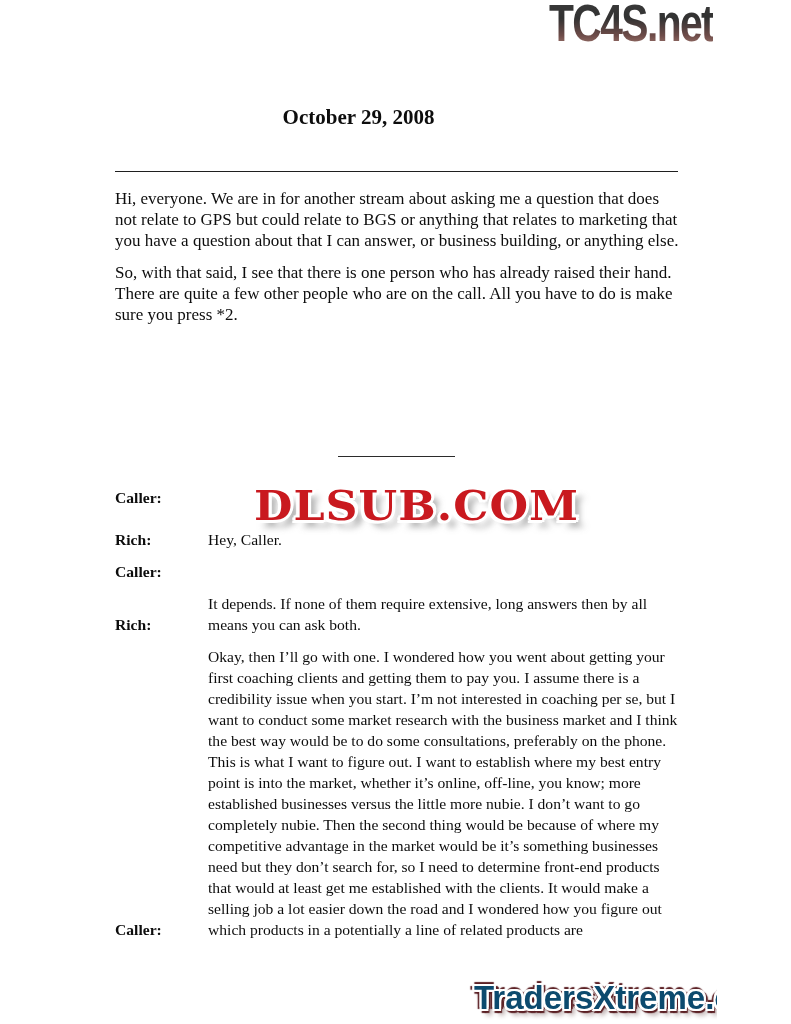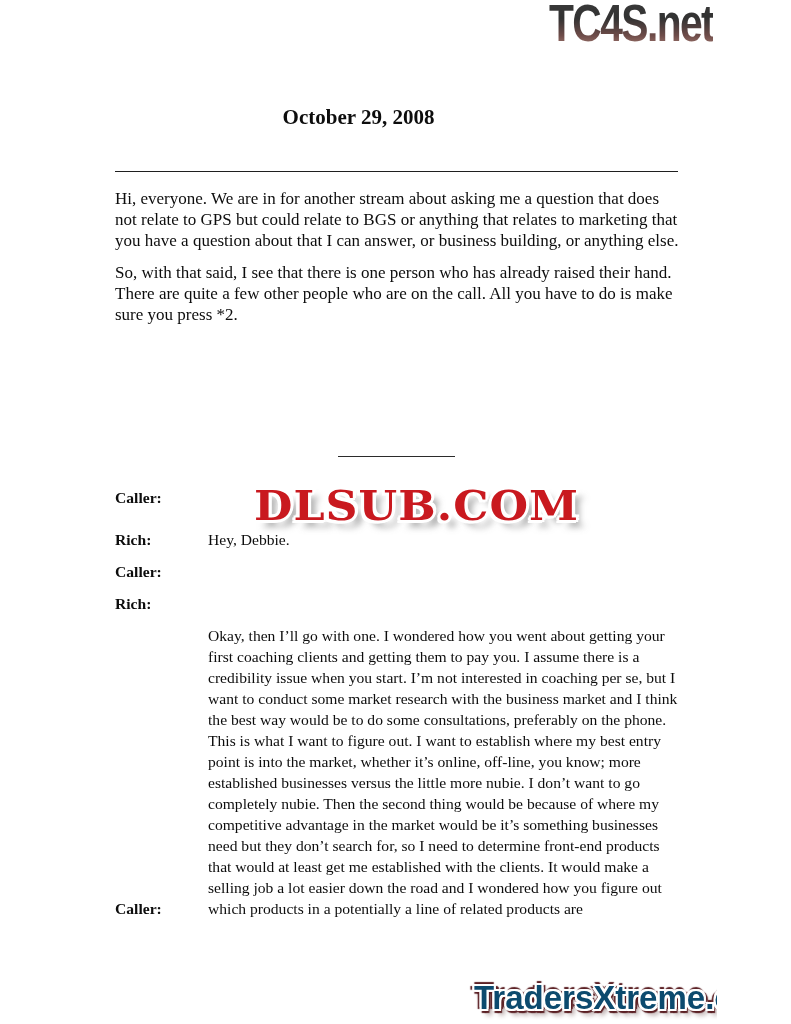--- a/index.html
+++ b/index.html
@@ -172,29 +172,30 @@
   <hr class="section-separator">
 
   <div class="dialogue">
 
     <div class="entry gap-lg">
       <span class="speaker">Caller:</span>
     </div>
 
     <div class="entry">
       <span class="speaker">Rich:</span>
-      <span class="line">Hey, Debbie.</span>
+      <span class="line">Hey, Caller.</span>
     </div>
 
     <div class="entry">
       <span class="speaker">Caller:</span>
     </div>
 
     <div class="entry">
       <span class="speaker">Rich:</span>
+      <span class="line">It depends. If none of them require extensive, long answers then by all means you can ask both.</span>
     </div>
 
     <div class="entry">
       <span class="speaker">Caller:</span>
       <span class="line">Okay, then I’ll go with one. I wondered how you went about getting your first coaching clients and getting them to pay you. I assume there is a credibility issue when you start. I’m not interested in coaching per se, but I want to conduct some market research with the business market and I think the best way would be to do some consultations, preferably on the phone. This is what I want to figure out. I want to establish where my best entry point is into the market, whether it’s online, off-line, you know; more established businesses versus the little more nubie. I don’t want to go completely nubie. Then the second thing would be because of where my competitive advantage in the market would be it’s something businesses need but they don’t search for, so I need to determine front-end products that would at least get me established with the clients. It would make a selling job a lot easier down the road and I wondered how you figure out which products in a potentially a line of related products are</span>
     </div>
 
   </div>
 
   <div class="watermark">DLSUB.COM</div>

